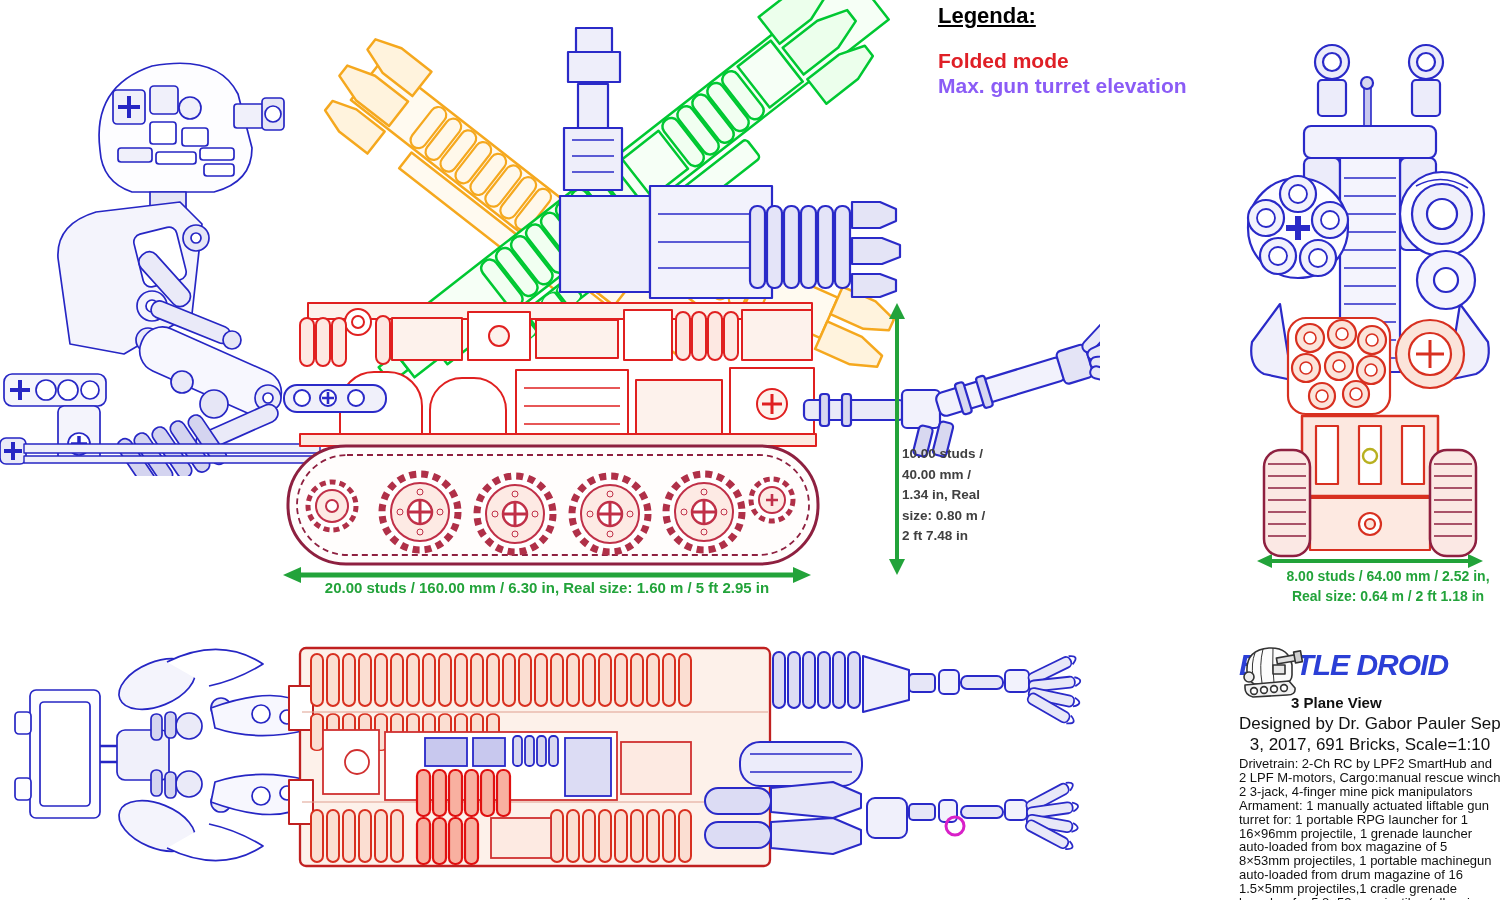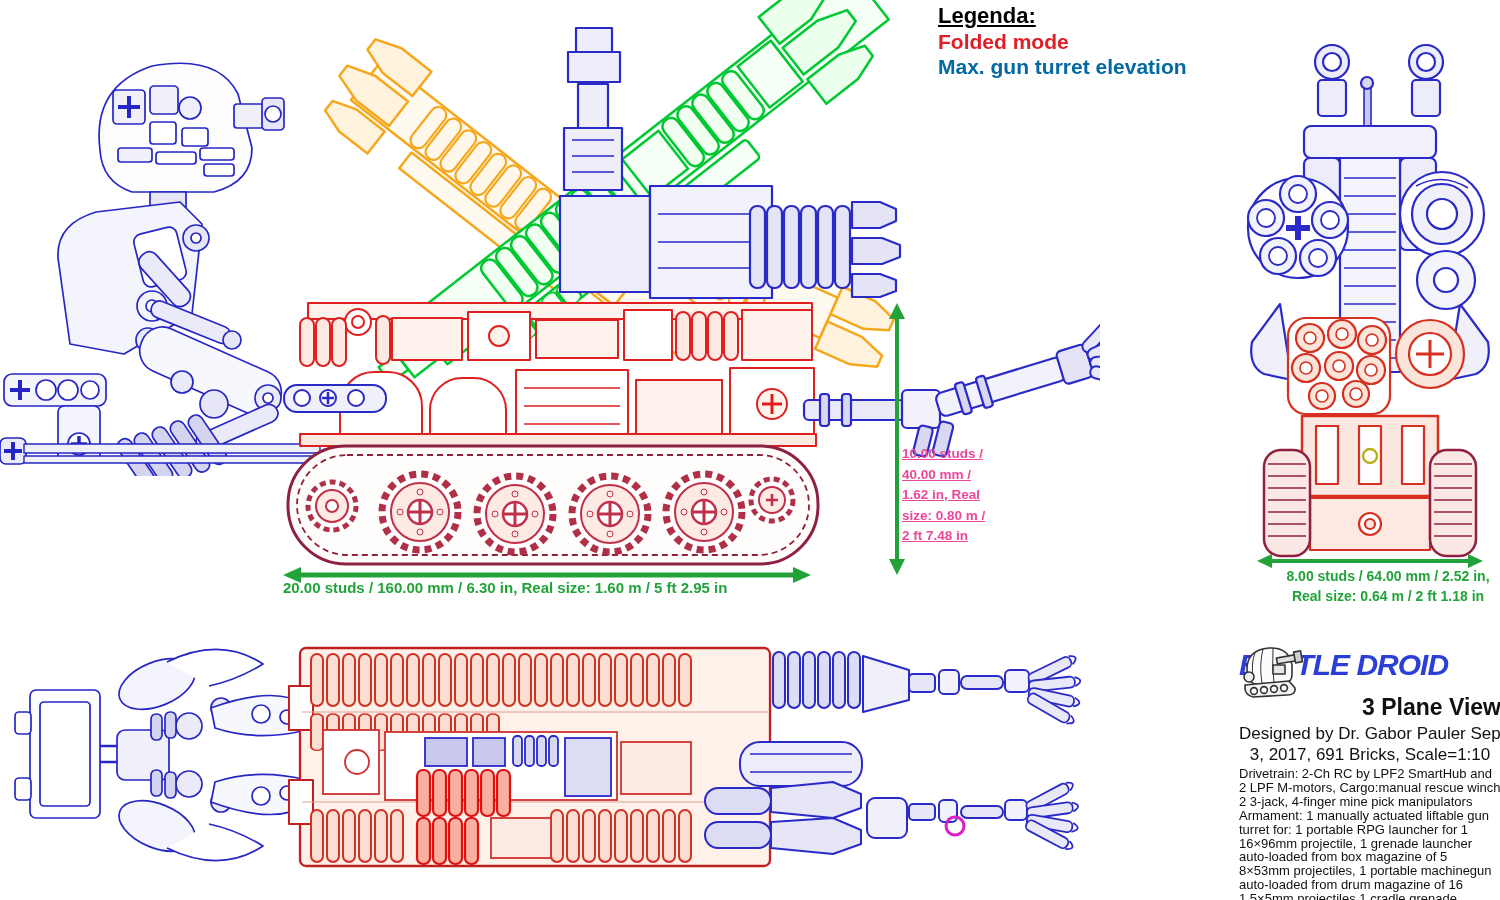--- a/index.html
+++ b/index.html
@@ -1,45 +1,45 @@
 <!DOCTYPE html>
 <html><head>
 <meta charset="utf-8">
 <style>
   html,body{margin:0;padding:0;background:#fff;}
   #canvas{position:relative;width:1500px;height:900px;background:#ffffff;overflow:hidden;
           font-family:"Liberation Sans",sans-serif;}
   svg{position:absolute;display:block;}
   .legend{position:absolute;left:938px;top:3px;}
-  .legend-title{font-size:22px;font-weight:bold;color:#000;text-decoration:underline;margin-bottom:1px;}
+  .legend-title{font-size:22px;font-weight:bold;color:#000;text-decoration:underline;margin-bottom:20px;}
   .legend-item{font-size:21px;font-weight:bold;line-height:24.5px;}
   .dim-text{position:absolute;font-weight:bold;}
   #dim-h-text{left:902px;top:444px;width:96px;font-size:13.5px;line-height:20.5px;white-space:nowrap;}
-  #dim-l-text{left:283px;top:579px;width:528px;font-size:15px;text-align:left;white-space:nowrap;}
+  #dim-l-text{left:283px;top:579px;width:528px;font-size:15px;text-align:center;white-space:nowrap;}
   #dim-w-text{left:1264px;top:566px;width:248px;font-size:14px;text-align:center;line-height:20px;white-space:nowrap;}
   .info{position:absolute;left:1239px;top:641px;width:262px;color:#111;}
   .logo-row{display:flex;align-items:flex-start;height:60px;}
   .logo-icon{width:64px;height:58px;flex:0 0 64px;}
   .brand{font-size:30px;font-style:italic;font-weight:bold;letter-spacing:-1px;margin-top:7px;white-space:nowrap;}
-  .subtitle{font-size:23px;font-weight:bold;text-align:right;padding-left:52px;margin-top:-7px;}
+  .subtitle{font-size:15px;font-weight:bold;text-align:left;padding-left:52px;margin-top:-7px;}
   .designed{font-size:17px;line-height:21px;text-align:center;margin-top:2px;}
   .designed div{white-space:nowrap;}
   .specs{font-size:13px;line-height:13.9px;margin-top:2px;}
   .specs .u{}
 </style>
 </head>
 <body>
 
 <div id="canvas">
 
   <div class="legend">
     <div class="legend-title">Legenda:</div>
     <div id="legend-items">
         <div class="legend-item" style="color: rgb(223, 31, 38);">Folded mode</div>
-        <div class="legend-item" style="color: #0369a1;">Max. gun turret elevation</div>
+        <div class="legend-item" style="color: #8b5cf6;">Max. gun turret elevation</div>
       </div>
   </div>
 
   <svg style="left:0;top:52px" width="322" height="424" viewBox="0 0 322 424">
     <g stroke="#2626c4" stroke-width="1.7" fill="#ffffff" stroke-linejoin="round">
       <path d="M100,98 Q92,34 152,14 Q218,2 238,42 L252,96 Q252,130 214,140 L132,140 Q102,130 100,98 Z" fill="#fdfdff"></path>
       <rect x="113" y="38" width="32" height="34" rx="4" fill="#f0f0fa"></rect>
       <path d="M129,44 v22 M118,55 h22" stroke-width="4"></path>
       <rect x="150" y="34" width="28" height="28" rx="4" fill="#f0f0fa"></rect>
       <circle cx="190" cy="56" r="11" fill="#f0f0fa"></circle>
@@ -283,24 +283,24 @@
         <use href="#finger" transform="translate(156,11) rotate(31)"></use>
       </g>
     </g>
   </svg>
 
   <svg style="left:888px;top:303px" width="18" height="272" viewBox="0 0 18 272">
     <line x1="9" y1="14" x2="9" y2="258" stroke="#22a33a" stroke-width="4"></line>
     <path d="M9,0 L17,16 L1,16 Z" fill="#22a33a"></path>
     <path d="M9,272 L17,256 L1,256 Z" fill="#22a33a"></path>
   </svg>
-  <div id="dim-h-text" class="dim-text" style="color: #ec4899; text-decoration: underline;">
+  <div id="dim-h-text" class="dim-text" style="color: #404040;">
       <div>10.00 studs /</div>
       <div>40.00 mm /</div>
-      <div>1.62 in, Real</div>
+      <div>1.34 in, Real</div>
       <div>size: 0.80 m /</div>
       <div>2 ft 7.48 in</div>
     </div>
 
   <svg style="left:283px;top:567px" width="528" height="16" viewBox="0 0 528 16">
     <line x1="12" y1="8" x2="516" y2="8" stroke="#22a33a" stroke-width="5"></line>
     <path d="M0,8 L18,0 L18,16 Z" fill="#22a33a"></path>
     <path d="M528,8 L510,0 L510,16 Z" fill="#22a33a"></path>
   </svg>
   <div id="dim-l-text" class="dim-text" style="color: rgb(34, 163, 58);">20.00 studs / 160.00 mm / 6.30 in, Real size: 1.60 m / 5 ft 2.95 in</div>

